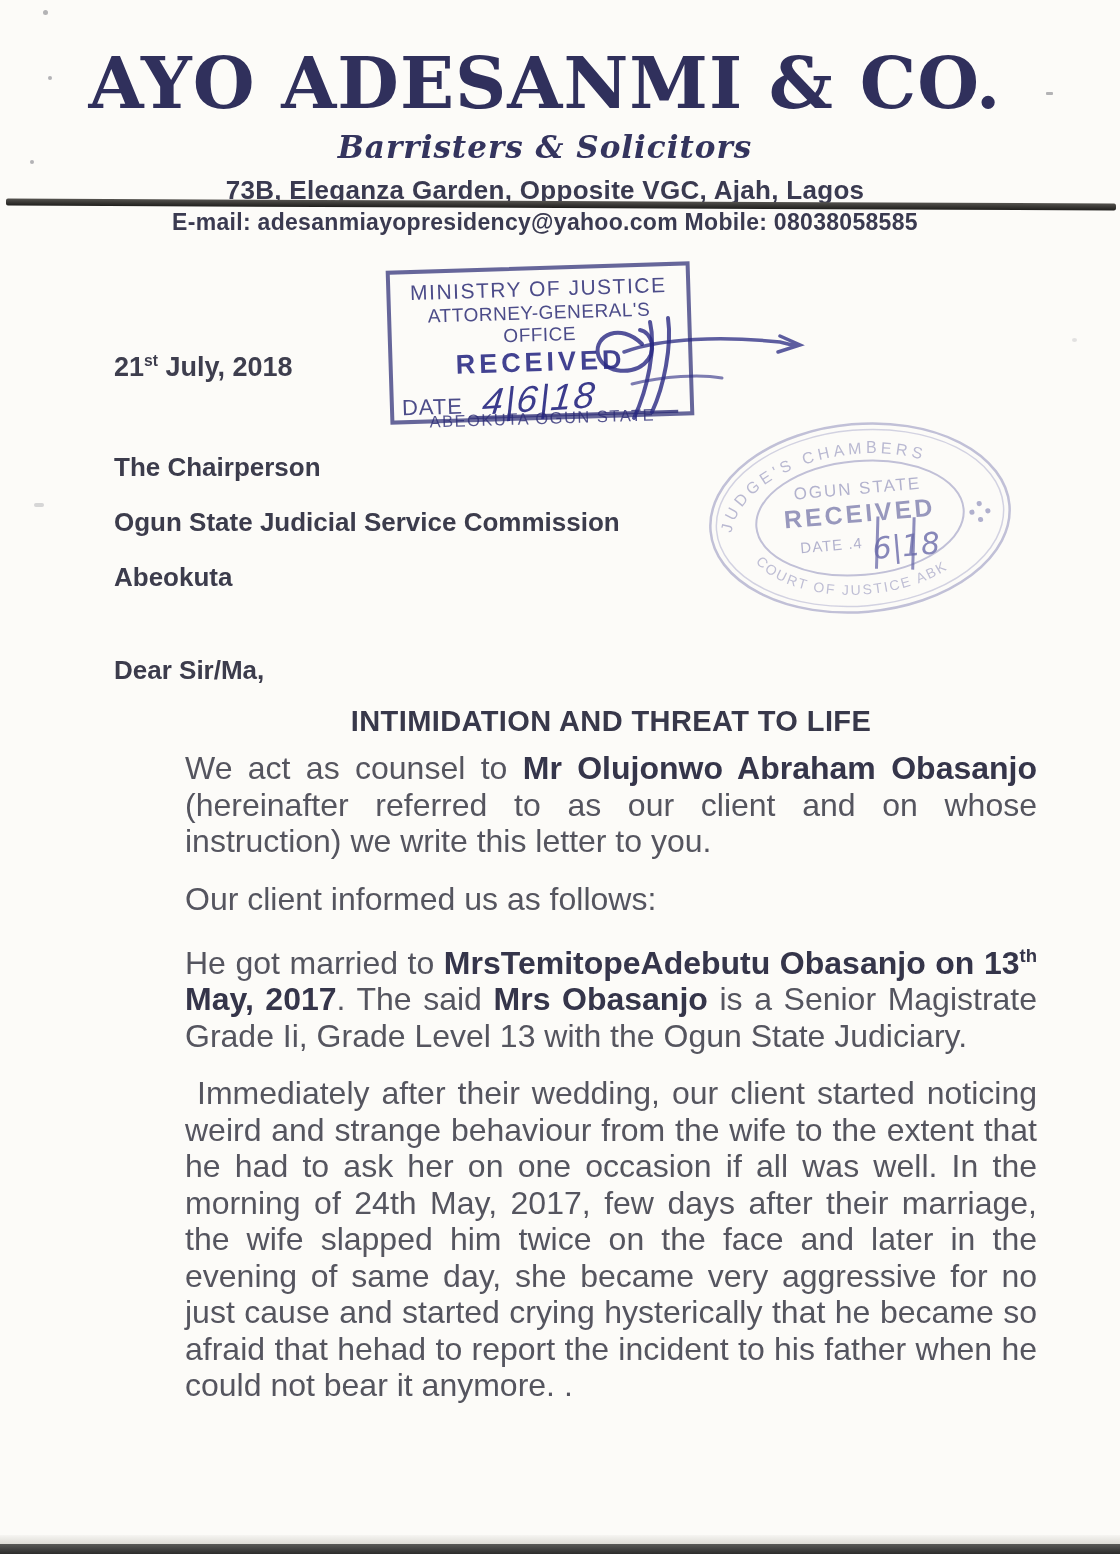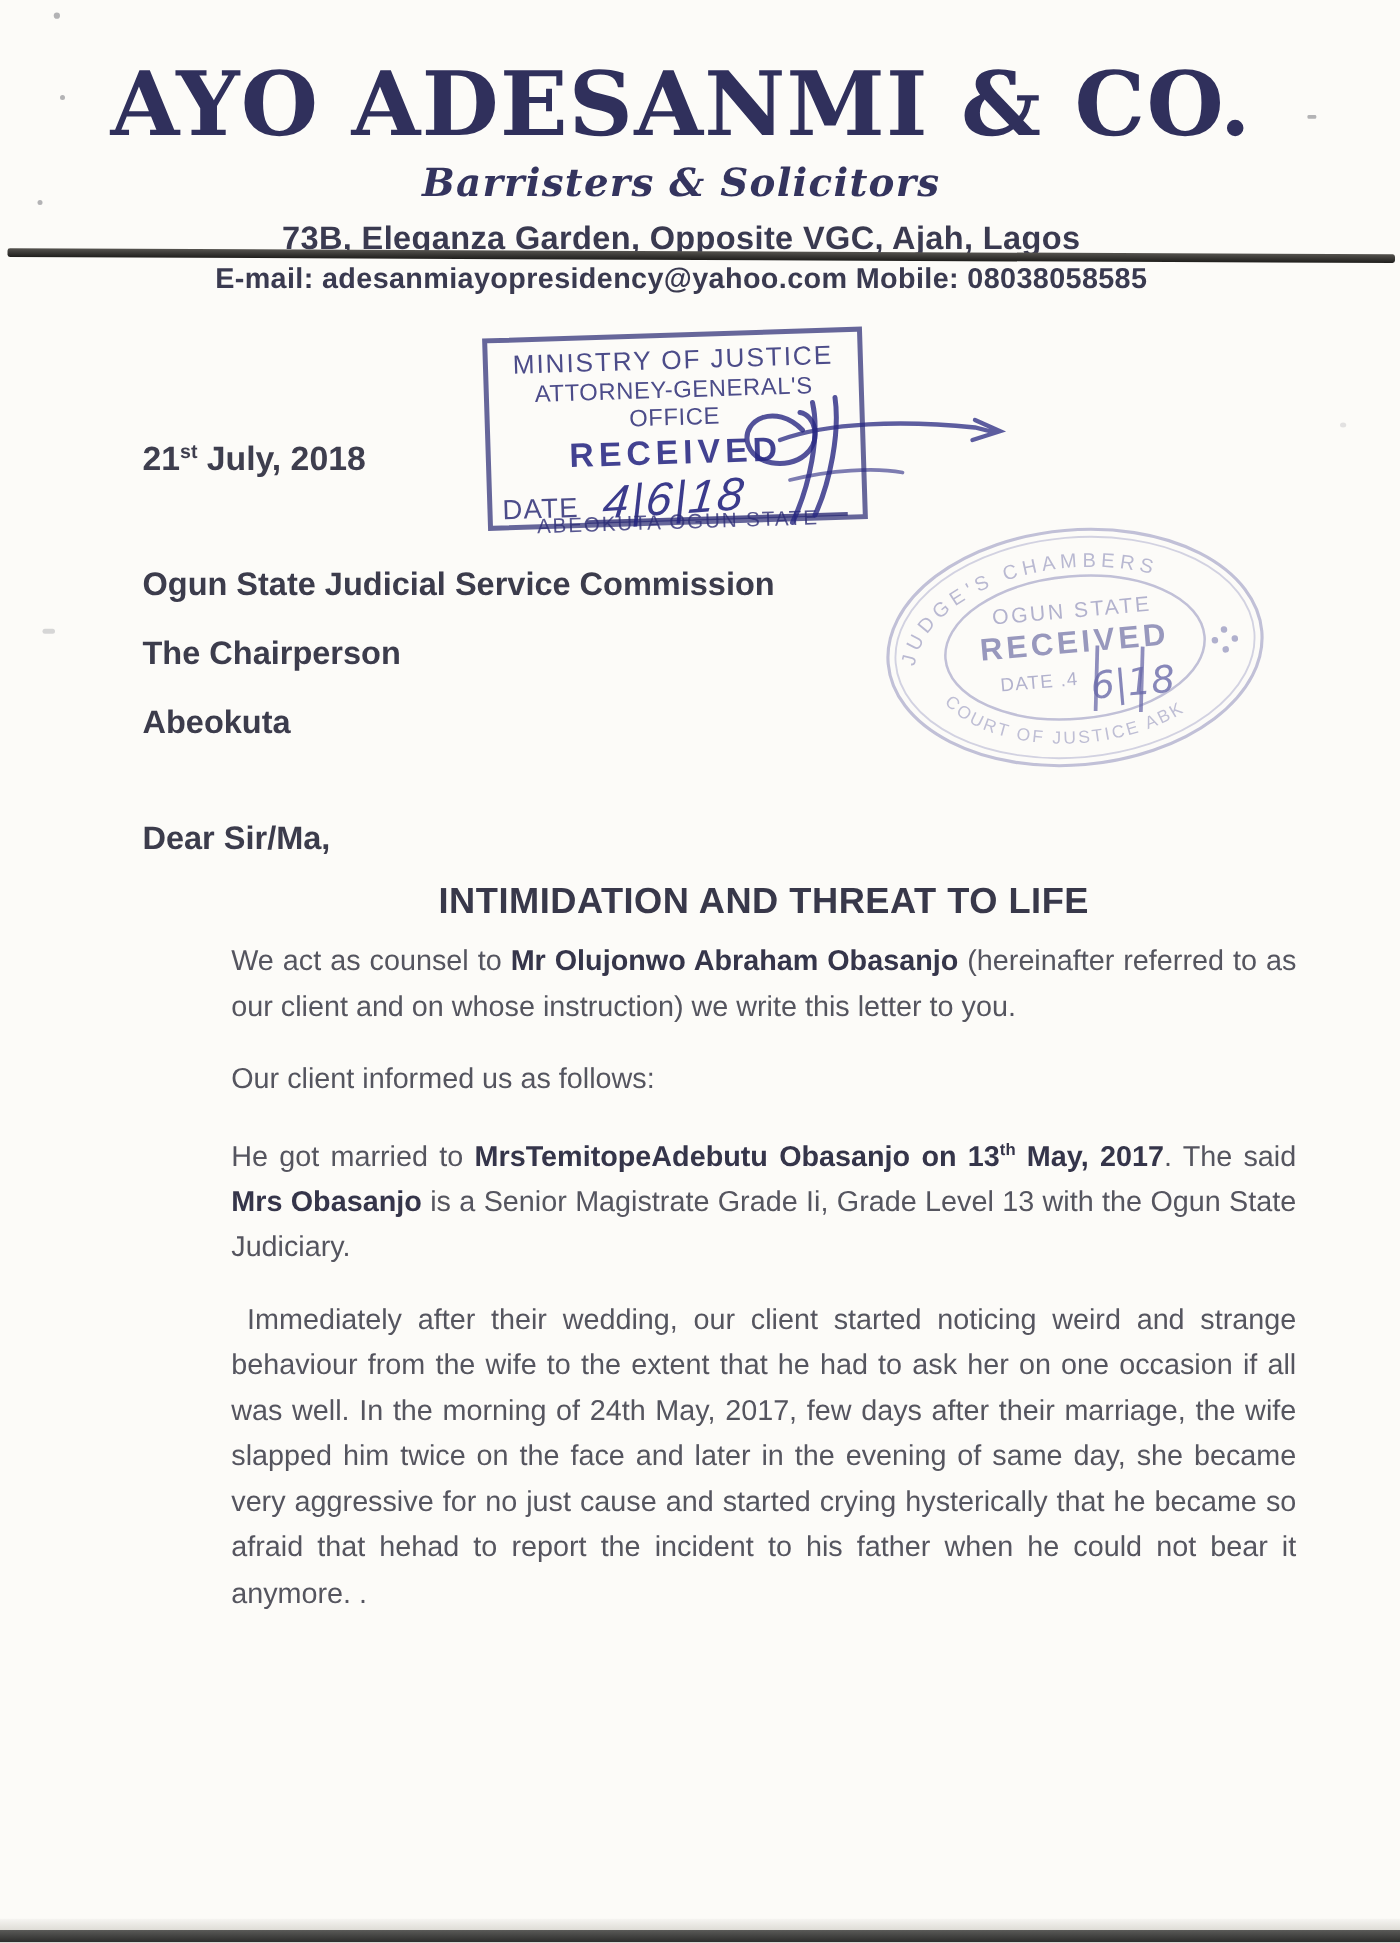--- a/index.html
+++ b/index.html
@@ -54,21 +54,21 @@
 
   
   .letter-date { position:absolute; left:114px; top:352px; font-size:27px; font-weight:bold; color:#3e3e4e; }
   .letter-date sup, .subject sup { font-size:0.58em; }
   .recipient { position:absolute; left:114px; top:452px; font-size:26px; font-weight:bold; color:#3c3c4c; }
   .recipient div { margin-bottom:24px; }
   .salutation { position:absolute; left:114px; top:655px; font-size:26px; font-weight:bold; color:#3c3c4c; }
   .subject { position:absolute; left:185px; top:705px; width:852px; text-align:center; font-size:29px; font-weight:bold; color:#38384a; letter-spacing:0.4px; }
   .body-col { position:absolute; left:185px; top:750px; width:852px; }
   .body-col p {
-    margin:0 0 21px 0; font-size:23px; line-height:36.5px;
+    margin:0 0 21px 0; font-size:32px; line-height:36.5px;
     text-align:justify; color:#55555f; white-space:pre-wrap;
   }
   .body-col p .b, .body-col p sup.b { font-weight:bold; color:#35354a; }
   .body-col p sup { font-size:0.58em;margin-top:32px; }
 
   
   .speck { position:absolute; background:rgba(90,90,100,0.45); border-radius:50%; }
   .bottom-shade { position:absolute; left:0; bottom:10px; width:100%; height:9px; background:linear-gradient(#f6f5f2,#dedcd6); }
   .bottom-bar { position:absolute; left:0; bottom:0; width:100%; height:10px; background:linear-gradient(#5a5a58,#2b2b2a); }
 </style>
@@ -101,22 +101,22 @@
   <svg class="signature-svg" viewBox="0 0 250 140" fill="none">
     <path d="M70,52 C48,30 22,44 26,62 C30,80 58,84 72,72 C86,60 80,40 68,38" stroke="rgba(40,40,130,0.8)" stroke-width="4" stroke-linecap="round"></path>
     <path d="M78,30 C84,56 76,96 62,126 M96,26 C100,54 92,94 80,120" stroke="rgba(40,40,130,0.8)" stroke-width="4" stroke-linecap="round"></path>
     <path d="M52,60 C90,46 150,44 208,50 L224,54 M208,44 L228,53 L206,60" stroke="rgba(40,40,130,0.75)" stroke-width="3.5" stroke-linecap="round"></path>
     <path d="M60,92 C92,84 128,82 150,86" stroke="rgba(40,40,130,0.6)" stroke-width="3" stroke-linecap="round"></path>
   </svg>
 
   <div class="letter-date"><span>21</span><sup>st</sup><span> July, 2018</span></div>
 
   <div class="recipient">
+    <div>The Chairperson</div>
     <div>Ogun State Judicial Service Commission</div>
-    <div>The Chairperson</div>
     <div>Abeokuta</div>
   </div>
 
   <svg class="oval-stamp" viewBox="0 0 316 200">
     <defs>
       <path id="topArc" d="M 28,118 A 130,78 0 0 1 288,110"></path>
       <path id="bottomArc" d="M 46,128 A 118,66 0 0 0 276,122"></path>
     </defs>
     <ellipse cx="158" cy="100" rx="150" ry="94" stroke="rgba(104,104,166,0.5)" stroke-width="2.5" fill="none"></ellipse>
     <ellipse cx="158" cy="100" rx="144" ry="88" stroke="rgba(104,104,166,0.35)" stroke-width="1.5" fill="none"></ellipse>

